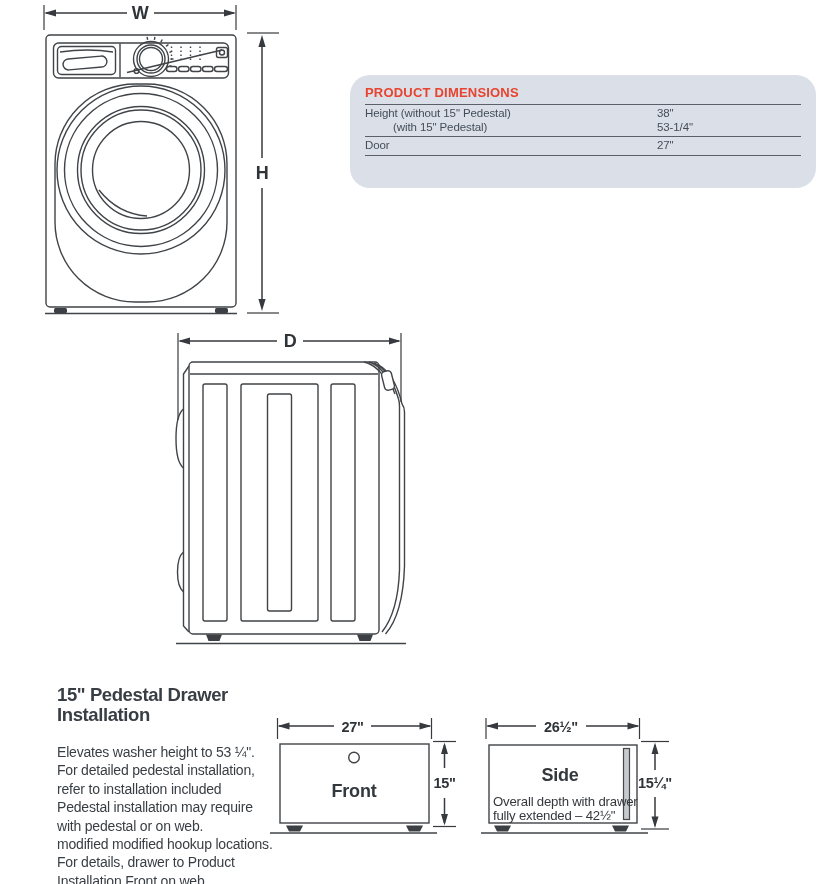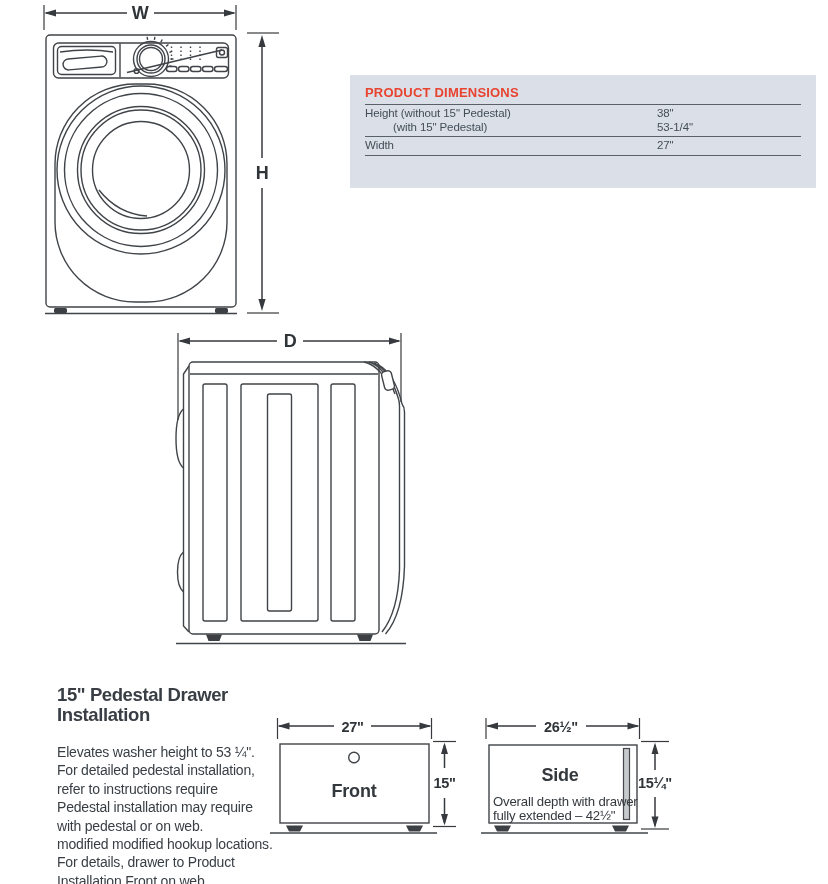--- a/index.html
+++ b/index.html
@@ -17,21 +17,21 @@
   .dk{fill:#3c4044;stroke:none;}
 
   
   .lbl-big{font-size:18px;font-weight:bold;fill:#2f3439;text-anchor:middle;letter-spacing:-0.5px;}
   .lbl-dim{font-size:14.5px;font-weight:bold;fill:#2f3439;text-anchor:middle;letter-spacing:-0.3px;}
   .lbl-name{font-size:18px;font-weight:bold;fill:#33383d;text-anchor:middle;letter-spacing:-0.2px;}
   .lbl-note{font-size:13.2px;fill:#34393e;letter-spacing:-0.2px;}
 
   
   .dim-table{position:absolute;left:350px;top:75px;width:466px;height:113px;
-             background:#dadfe8;box-sizing:border-box;padding:8px 15px 12px 15px;}
+             background:#dadfe8;box-sizing:border-box;padding:8px 15px 12px 15px;border-radius:20px;}
   .dim-title{color:#e8432e;font-weight:bold;font-size:13px;letter-spacing:.2px;
              padding:2px 0 4px 0;border-bottom:1px solid #596069;}
   .dim-row{position:relative;border-bottom:1px solid #596069;padding:2px 0;
            font-size:11.5px;line-height:13.5px;color:#454e58;letter-spacing:-0.1px;}
   .dim-row .sub{padding-left:28px;}
   .dim-values{position:absolute;left:292px;top:2px;}
 
   
   .ped-text{position:absolute;left:57px;top:685px;width:260px;color:#383e44;}
   .ped-heading{font-size:18.5px;font-weight:bold;line-height:20px;letter-spacing:-0.4px;}
@@ -226,36 +226,36 @@
   <div class="dim-row">
     <div>Height (without 15" Pedestal)</div>
     <div class="sub">(with 15" Pedestal)</div>
     <div class="dim-values">
       <div>38"</div>
       <div>53-1/4"</div>
     </div>
   </div>
 
   <div class="dim-row">
-    <div>Width</div>
+    <div>Door</div>
     <div class="dim-values">
       <div>27"</div>
     </div>
   </div>
 
 </div>
 
 <div class="ped-text">
   <div class="ped-heading">
     <div>15" Pedestal Drawer</div>
     <div>Installation</div>
   </div>
   <div class="ped-body">
     <div>Elevates washer height to 53 ¼".</div>
     <div>For detailed pedestal installation,</div>
-    <div>refer to instructions require</div>
+    <div>refer to installation included</div>
     <div>Pedestal installation may require</div>
     <div>with pedestal or on web.</div>
     <div>modified modified hookup locations.</div>
     <div>For details, drawer to Product</div>
     <div>Installation Front on web.</div>
   </div>
 </div>
 
 </body></html>

